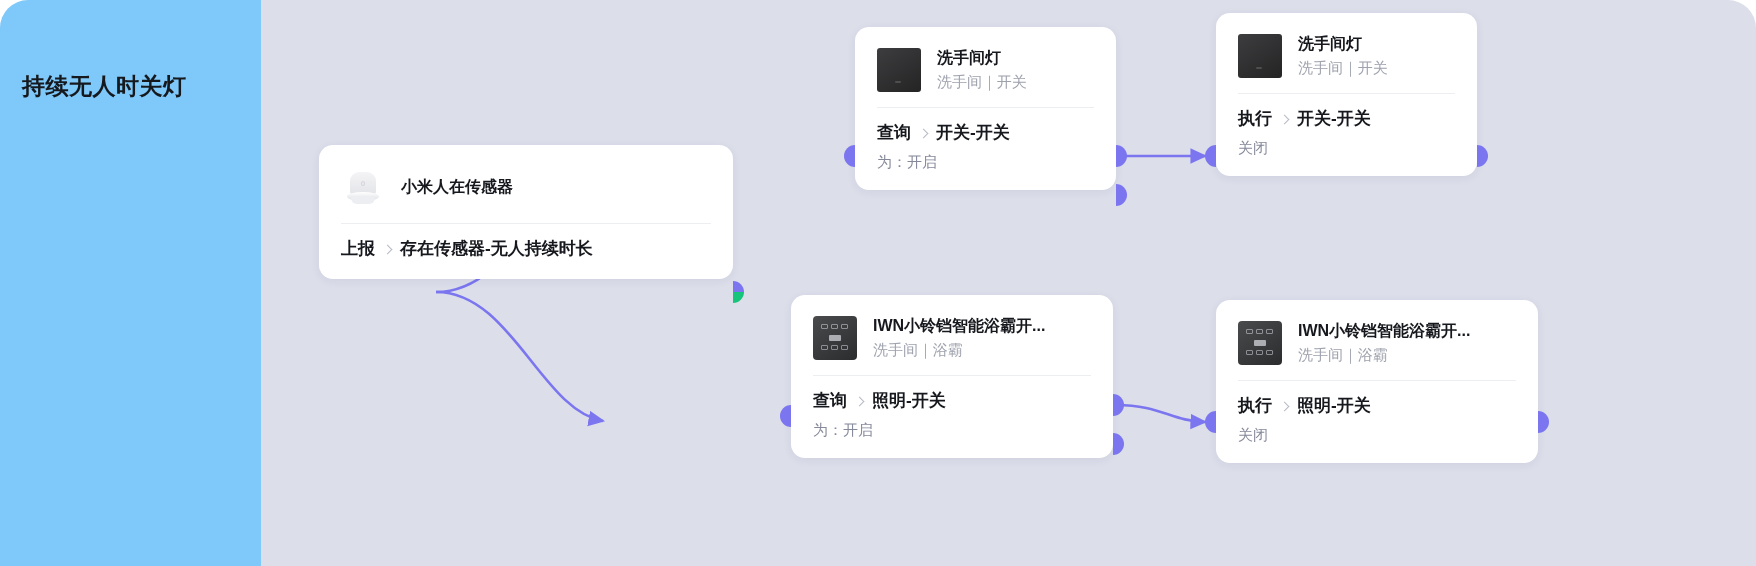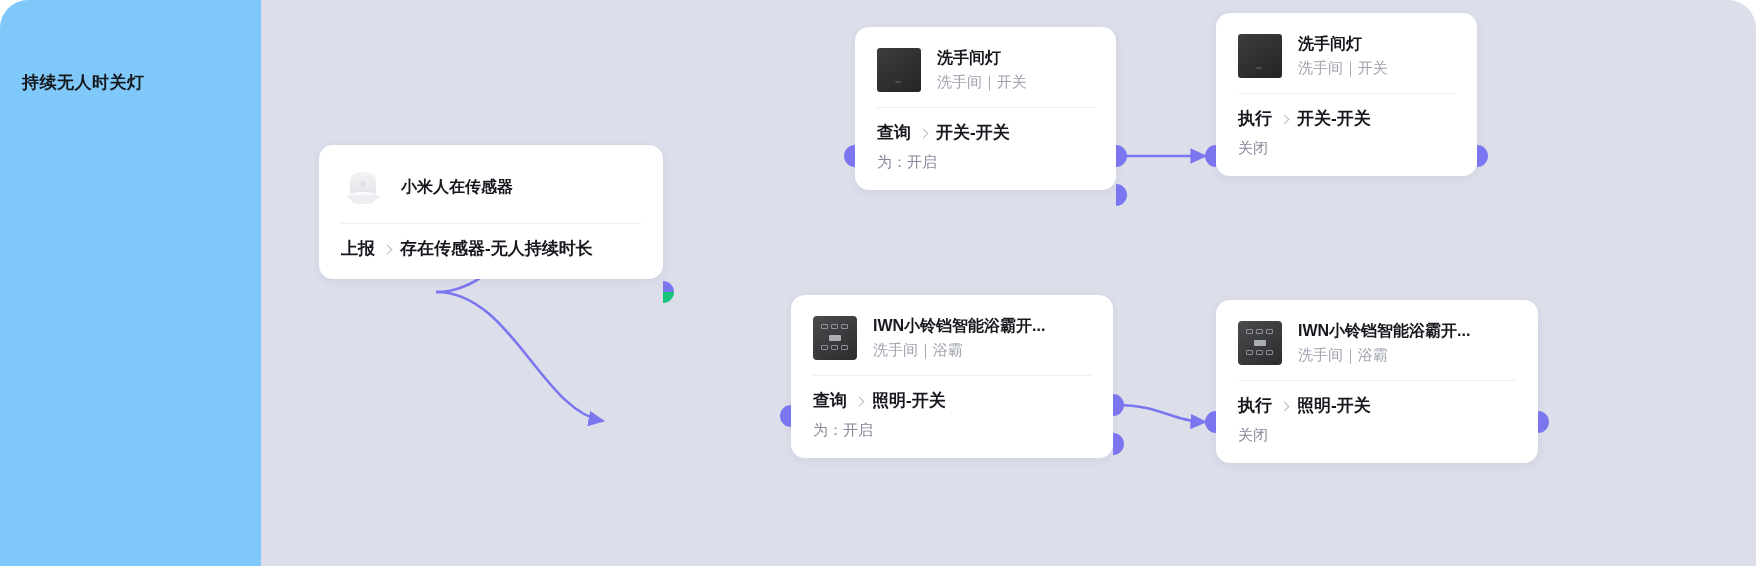--- a/index.html
+++ b/index.html
@@ -24,21 +24,21 @@
     height: 566px;
     background: #7fc8fa;
     border-top-left-radius: 28px;
     border-bottom-left-radius: 0px;
     overflow: hidden;
   }
   #left-panel-title {
     position: absolute;
     left: 22px;
     top: 71px;
-    font-size: 17px;
+    font-size: 23px;
     font-weight: 700;
     color: #15181c;
     letter-spacing: 0.5px;
     white-space: nowrap;
   }
 
   
   #canvas {
     position: absolute;
     left: 261px; top: 0;
@@ -225,21 +225,21 @@
 
       <path d="M 175 292 C 250 292, 280 182, 330 172" fill="none" stroke="#7b76ef" stroke-width="2.6" marker-end="url(#arrow)"></path>
 
       <path d="M 175 292 C 250 292, 280 410, 342 421" fill="none" stroke="#7b76ef" stroke-width="2.6" marker-end="url(#arrow)"></path>
 
       <path d="M 855 156 L 944 156" fill="none" stroke="#7b76ef" stroke-width="2.6" marker-end="url(#arrow)"></path>
 
       <path d="M 855 405 C 900 405, 910 421, 944 422" fill="none" stroke="#7b76ef" stroke-width="2.6" marker-end="url(#arrow)"></path>
     </svg>
 
-    <div class="node" id="node-trigger" style="left:58px; top:145px; width:344px;">
+    <div class="node" id="node-trigger" style="left:58px; top:145px; width:414px;">
       <div class="node-head">
         <div class="node-thumb thumb-sensor">
           <div class="body"></div>
             <div class="dot"></div>
             <div class="ring"></div>
             <div class="base"></div>
         </div>
         <div class="node-titles">
           <div class="node-title">小米人在传感器</div>
         </div>

